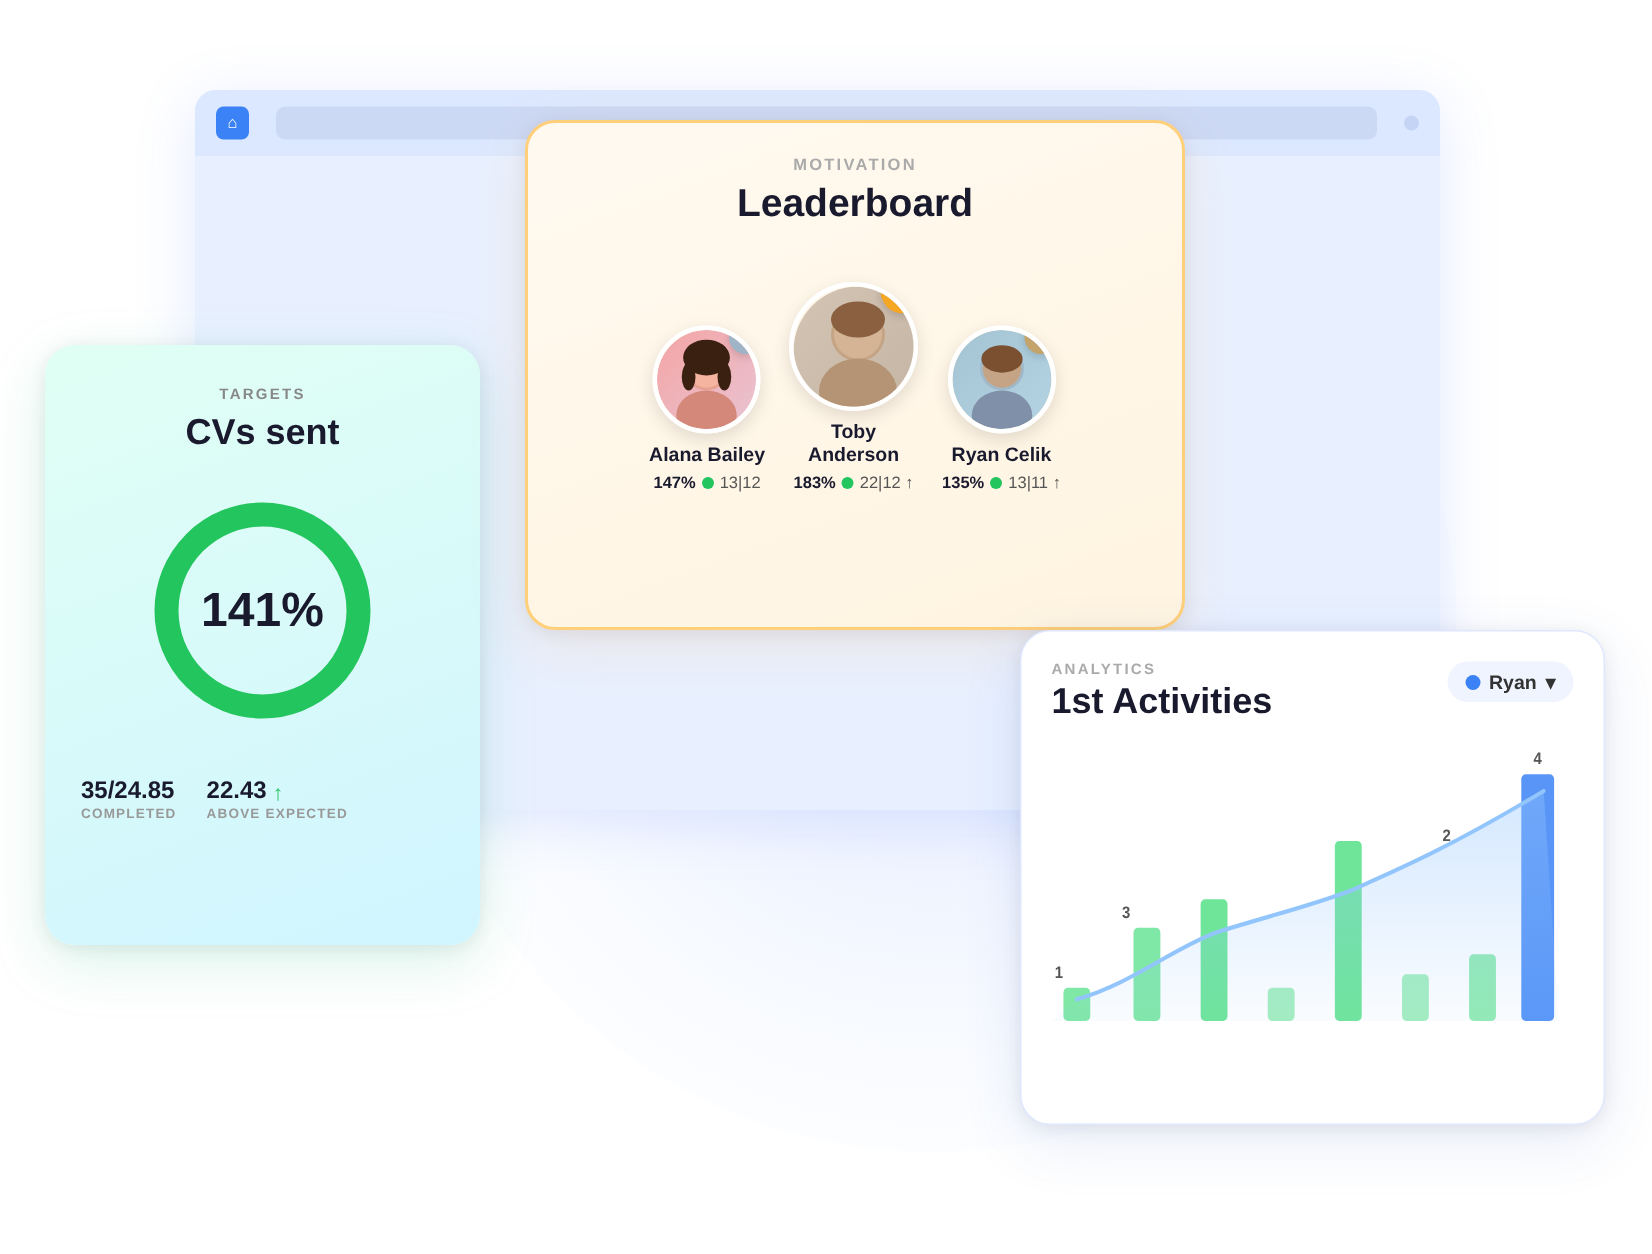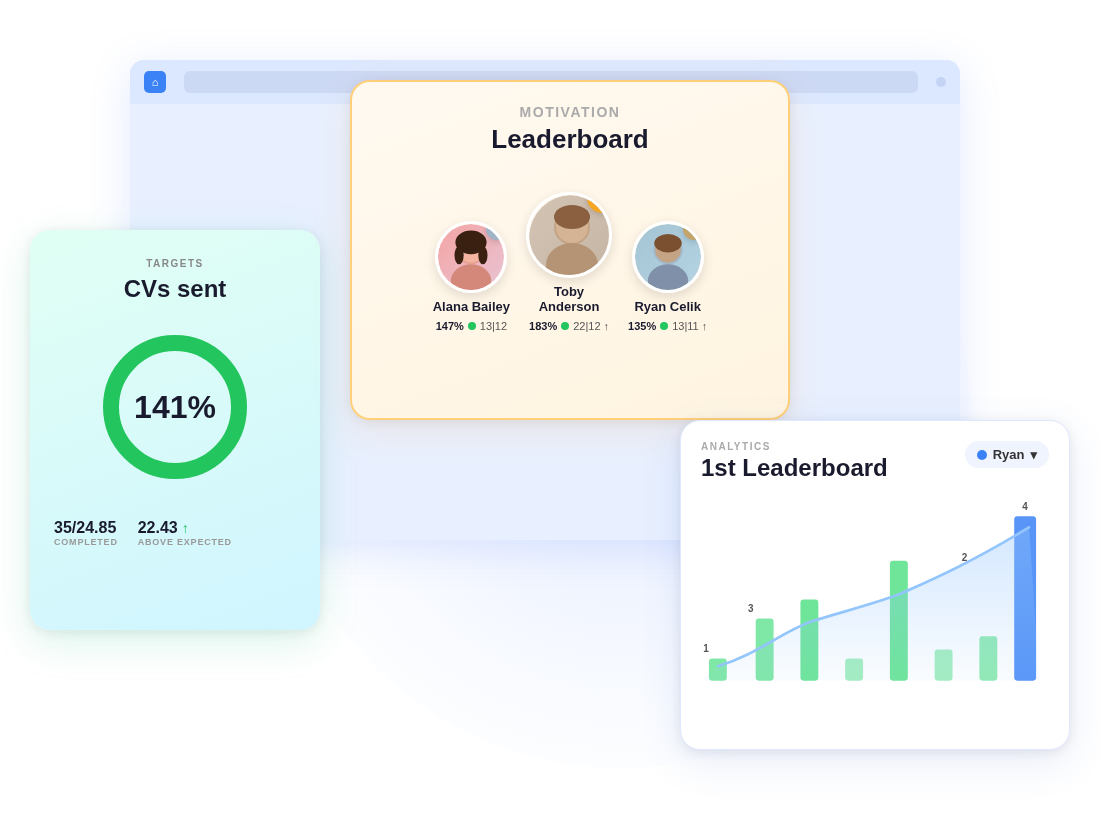--- a/index.html
+++ b/index.html
@@ -164,21 +164,21 @@
       left: 350px;
       width: 440px;
       height: 340px;
       background: linear-gradient(160deg, #fff9f0 0%, #fff4e0 100%);
       border-radius: 20px;
       box-shadow: 0 12px 40px rgba(255,160,50,0.12), 0 2px 12px rgba(0,0,0,0.08);
       padding: 22px 28px 20px;
       border: 2px solid #ffcf7a;
     }
     .leaderboard-card .card-label {
-      font-size: 14px;
+      font-size: 11px;
       font-weight: 700;
       letter-spacing: 1.5px;
       color: #aaa;
       text-transform: uppercase;
       text-align: center;
       margin-bottom: 4px;
     }
     .leaderboard-card .card-title {
       font-size: 26px;
       font-weight: 800;
@@ -504,21 +504,21 @@
         </div>
       </div>
     </div>
   </div>
 
 
   <div class="analytics-card">
     <div class="analytics-header">
       <div>
         <div class="card-label">ANALYTICS</div>
-        <div class="card-title">1st Leaderboard</div>
+        <div class="card-title">1st Activities</div>
       </div>
       <div class="week-toggle">
         <div class="week-dot"></div>
         <span>Ryan</span>
         <span>▾</span>
       </div>
     </div>
     <div class="chart-area">
       <svg viewBox="0 0 350 180" preserveAspectRatio="none">
 

